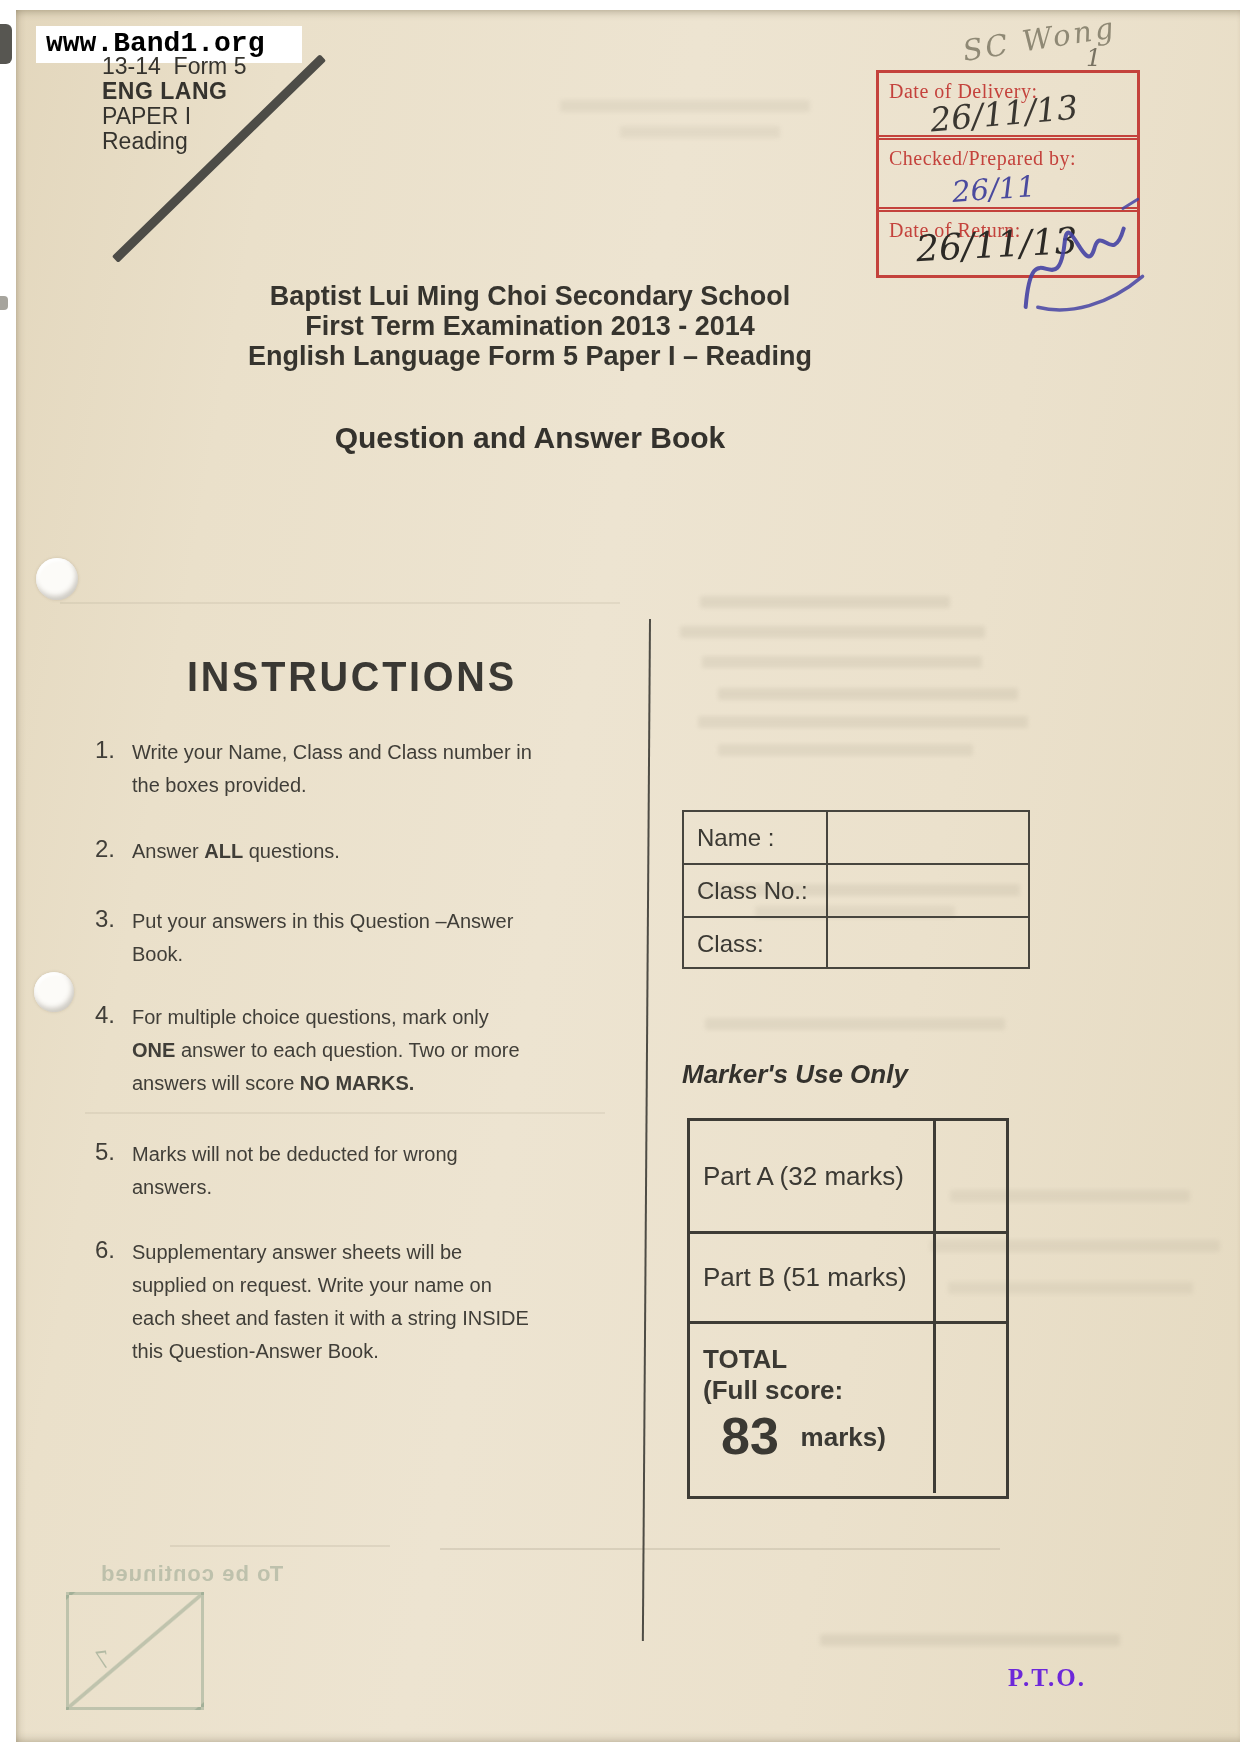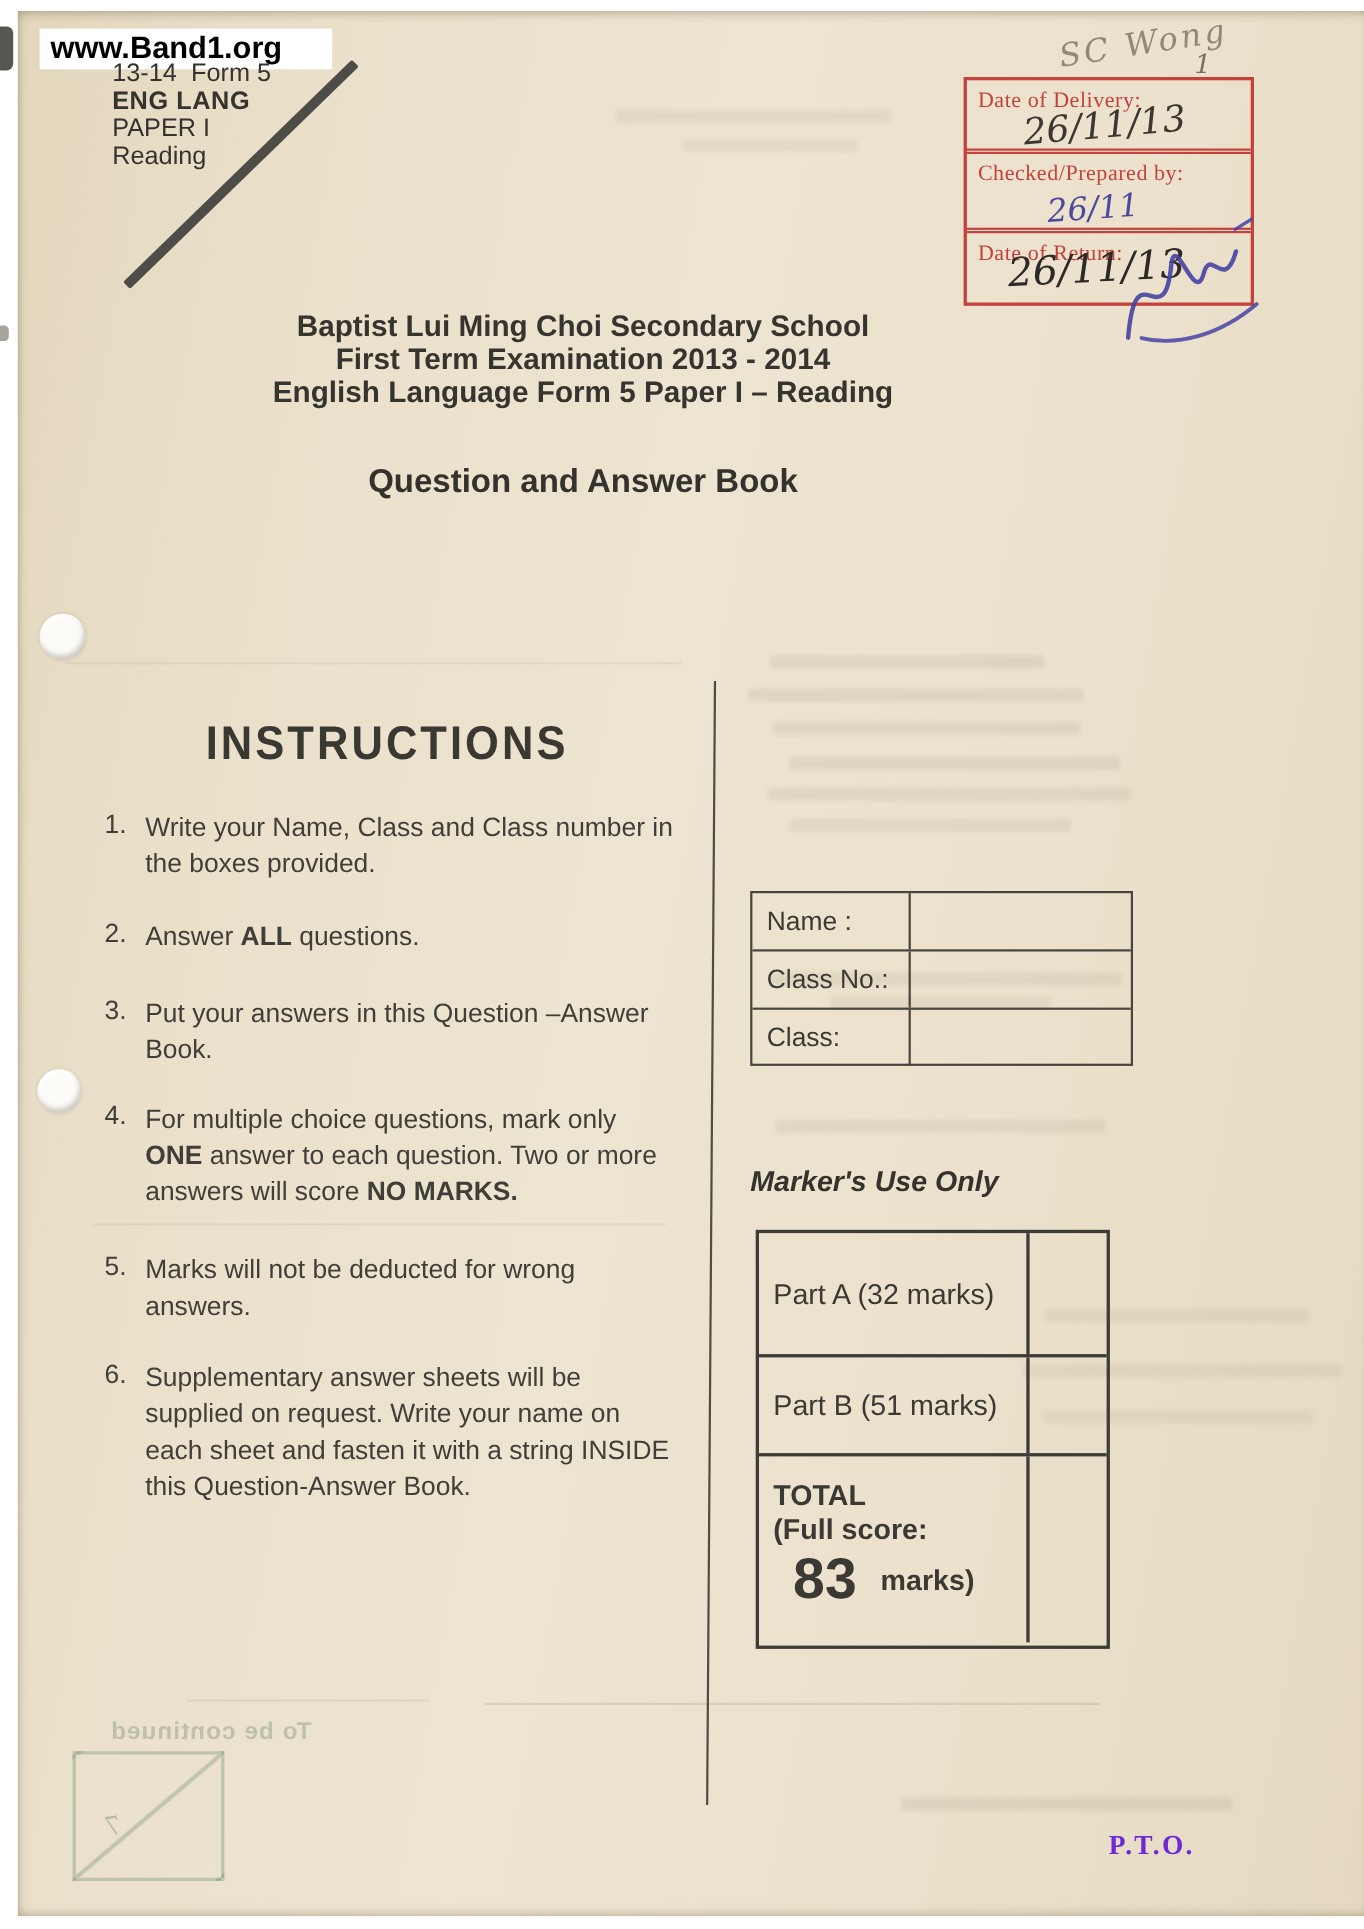--- a/index.html
+++ b/index.html
@@ -5,21 +5,21 @@
   html,body{margin:0;padding:0;background:#ffffff;}
   #canvas{position:relative;width:1240px;height:1754px;overflow:hidden;
           font-family:"Liberation Sans",sans-serif;background:#ffffff;}
   .paper{position:absolute;left:16px;top:10px;right:0;bottom:12px;
          background:
            linear-gradient(100deg, #e3d7bd 0%, #eae0ca 18%, #ede4d1 45%, #ebe1cc 70%, #e5dac1 100%);
          box-shadow:inset 0 8px 10px -7px rgba(95,82,55,.45),
                     inset 8px 0 10px -8px rgba(95,82,55,.4),
                     inset 0 -8px 10px -7px rgba(95,82,55,.35);}
   .abs{position:absolute;}
-  .noselect{user-select:none;}
+  .noselect{user-select:none;font-family:Liberation Mono, monospace;}
 
   
   .band1{left:36px;top:26px;width:266px;height:37px;background:#ffffff;color:#000;
          font-size:28px;font-weight:600;line-height:36px;padding-left:10px;box-sizing:border-box;}
   .corner{left:102px;top:54px;font-size:23px;line-height:25px;color:#35332e;}
   .corner .b{font-weight:bold;letter-spacing:.5px;}
   .diag{left:74px;top:154px;width:290px;height:9px;background:#4d4c47;border-radius:2px;
         transform:rotate(-44.2deg);}
 
   .edgemark1{left:0;top:24px;width:12px;height:40px;background:#3a3833;border-radius:0 6px 6px 0;opacity:.85;}
@@ -45,21 +45,21 @@
   .titleblock{left:180px;top:281px;width:700px;text-align:center;font-size:27px;font-weight:bold;
               color:#36342e;line-height:30px;}
   .qab{left:180px;top:421px;width:700px;text-align:center;font-size:30px;font-weight:bold;color:#34322d;}
   .dateblock{left:280px;top:502px;width:560px;text-align:center;font-size:25px;color:#3b3933;line-height:31px;}
 
   
   .ih{left:187px;top:652px;font-size:43px;font-weight:bold;letter-spacing:3px;color:#3a3833;
       transform:scaleX(.92);transform-origin:left top;}
   .item{position:absolute;left:95px;width:560px;color:#403e38;}
   .item .num{position:absolute;left:0;top:0;font-size:24px;}
-  .item .txt{position:absolute;left:37px;top:0;width:518px;font-size:24px;line-height:33px;}
+  .item .txt{position:absolute;left:37px;top:0;width:518px;font-size:20px;line-height:33px;}
   .ln{white-space:nowrap;}
   .ln b{font-weight:bold;}
 
   .vdiv{left:649px;top:619px;width:2px;height:1022px;background:#4e4c45;transform:rotate(.4deg);transform-origin:top;}
 
   
   .ntable{left:682px;top:810px;width:348px;height:159px;border:2px solid #47453e;box-sizing:border-box;}
   .ntable .nrow{display:flex;height:51px;border-bottom:2px solid #47453e;box-sizing:content-box;gap:36px;}
   .ntable .nrow:last-child{border-bottom:none;}
   .ntable .nlabel{width:144px;border-right:2px solid #47453e;font-size:24px;color:#3b3933;

